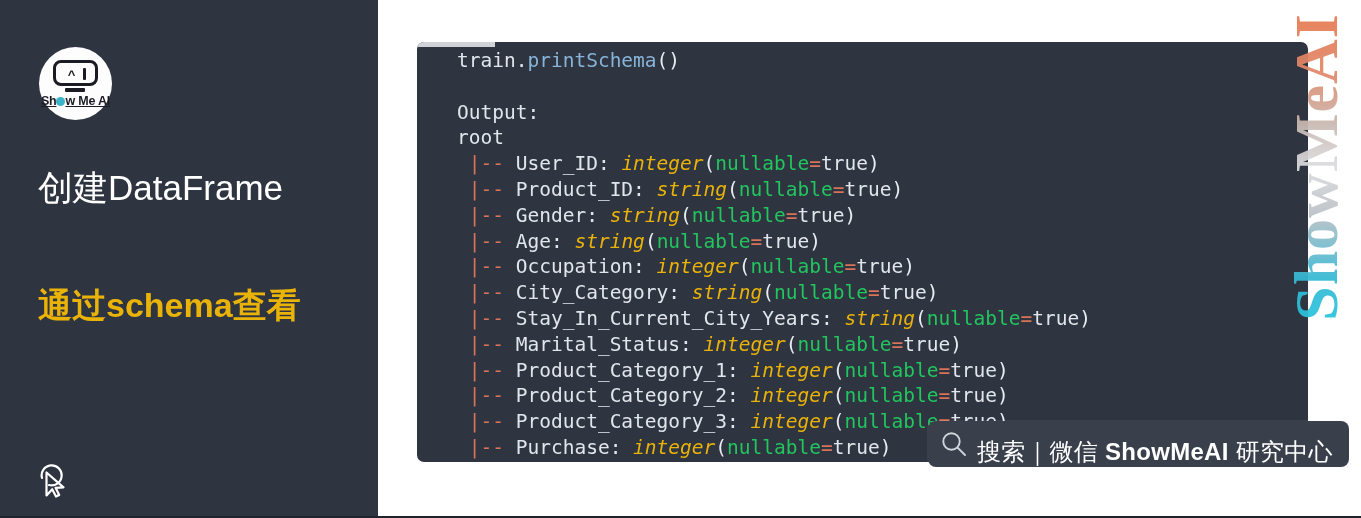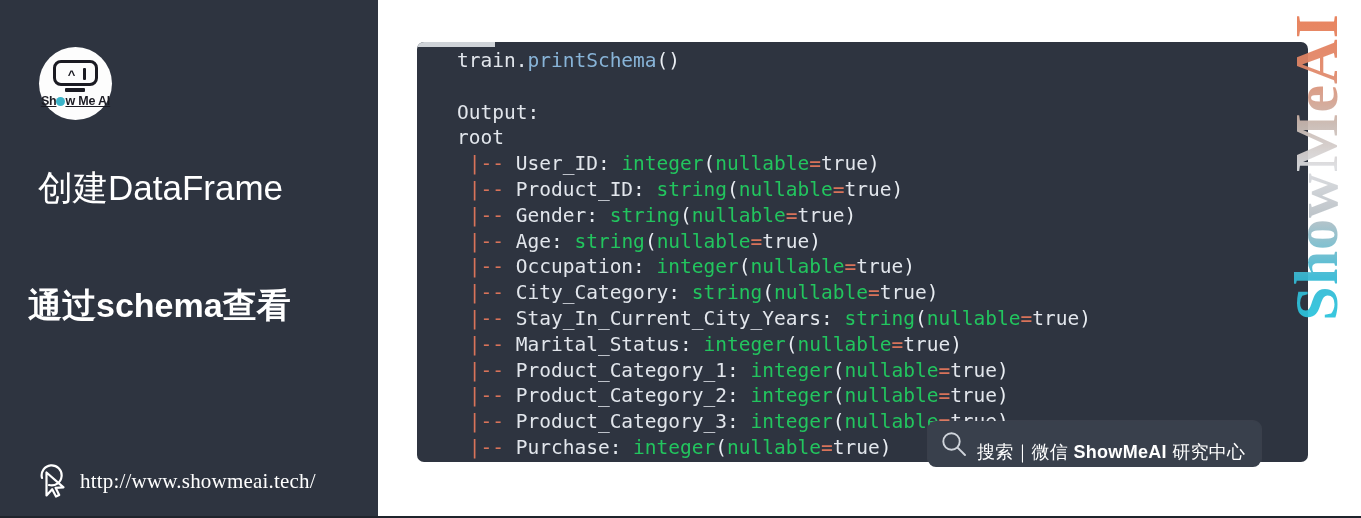--- a/index.html
+++ b/index.html
@@ -95,22 +95,22 @@
     font-size: 35px;
     font-weight: normal;
     letter-spacing: 0px;
     white-space: nowrap;
     font-family: "Liberation Sans", sans-serif;
   }
   #side-title-1 { top: 165px; }
 
   .side-sub {
     position: absolute;
-    left: 28px;
-    color: #ffffff;
+    left: 38px;
+    color: #eab308;
     font-size: 34px;
     font-weight: bold;
     white-space: nowrap;
     font-family: "Liberation Sans", sans-serif;
   }
   #side-sub-1 { top: 283px; }
   #side-sub-2 { top: 365px; }
 
   #url-row {
     position: absolute;
@@ -158,21 +158,21 @@
     top: 6px;
     font-family: "DejaVu Sans Mono", monospace;
     font-size: 19.5px;
     line-height: 25.8px;
     white-space: pre;
     color: #d8dee9;
   }
   .ln { height: 25.8px; }
   .t-plain  { color: #e2e6ec; }
   .t-fn     { color: #88b4d8; }
-  .t-type   { color: #22c55e; }
+  .t-type   { color: #eab308; font-style: italic; }
   .t-attr   { color: #22c55e; }
   .t-bar    { color: #d9735a; }
   .t-dash   { color: #d9735a; }
   .t-paren  { color: #e9edf2; }
 
   
   #vwm {
     position: absolute;
     left: 1281px;
     top: 22px;
@@ -208,21 +208,21 @@
     padding: 0 16px 0 12px;
     display: flex;
     align-items: center;
     gap: 9px;
     background: #39404c;
     border-radius: 8px;
     box-shadow: 0 0 0 1px rgba(255,255,255,0.06);
   }
   #search-wm .label {
     color: #ffffff;
-    font-size: 18px;
+    font-size: 24px;
     font-family: "Liberation Sans", sans-serif;
     white-space: nowrap;
     letter-spacing: 0.3px;
     margin-top: 16px;
   }
   #search-wm .label .bold {
     font-weight: bold;
   }
 
   #bottom-rule {
@@ -250,21 +250,20 @@
 
     <div class="side-title" id="side-title-1">创建DataFrame</div>
 
     <div class="side-sub" id="side-sub-1">通过schema查看</div>
 
     <div id="url-row">
       <svg width="30" height="34" viewBox="0 0 30 34">
         <path d="M4 14 A10 10 0 1 1 11 21" fill="none" stroke="#ffffff" stroke-width="2.2" stroke-linecap="round"></path>
         <path d="M8.5 8.5 L8.5 31.5 L14.2 25.2 L18.0 32.6 L21.2 31.0 L17.6 23.8 L25.5 23.3 Z" fill="none" stroke="#ffffff" stroke-width="2.2" stroke-linejoin="round"></path>
       </svg>
-      <div id="url-text">http://www.showmeai.tech/</div>
     </div>
   </div>
 
   <div id="main">
 
     <div id="code-block">
       <div class="topstrip"></div>
       <div id="code-lines"><div class="ln"><span class="t-plain">train.</span><span class="t-fn">printSchema</span><span class="t-paren">()</span></div><div class="ln">&nbsp;</div><div class="ln"><span class="t-plain">Output:</span></div><div class="ln"><span class="t-plain">root</span></div><div class="ln"><span class="t-bar"> |</span><span class="t-dash">--</span><span class="t-plain"> User_ID: </span><span class="t-type">integer</span><span class="t-paren">(</span><span class="t-attr">nullable</span><span class="t-dash">=</span><span class="t-plain">true</span><span class="t-paren">)</span></div><div class="ln"><span class="t-bar"> |</span><span class="t-dash">--</span><span class="t-plain"> Product_ID: </span><span class="t-type">string</span><span class="t-paren">(</span><span class="t-attr">nullable</span><span class="t-dash">=</span><span class="t-plain">true</span><span class="t-paren">)</span></div><div class="ln"><span class="t-bar"> |</span><span class="t-dash">--</span><span class="t-plain"> Gender: </span><span class="t-type">string</span><span class="t-paren">(</span><span class="t-attr">nullable</span><span class="t-dash">=</span><span class="t-plain">true</span><span class="t-paren">)</span></div><div class="ln"><span class="t-bar"> |</span><span class="t-dash">--</span><span class="t-plain"> Age: </span><span class="t-type">string</span><span class="t-paren">(</span><span class="t-attr">nullable</span><span class="t-dash">=</span><span class="t-plain">true</span><span class="t-paren">)</span></div><div class="ln"><span class="t-bar"> |</span><span class="t-dash">--</span><span class="t-plain"> Occupation: </span><span class="t-type">integer</span><span class="t-paren">(</span><span class="t-attr">nullable</span><span class="t-dash">=</span><span class="t-plain">true</span><span class="t-paren">)</span></div><div class="ln"><span class="t-bar"> |</span><span class="t-dash">--</span><span class="t-plain"> City_Category: </span><span class="t-type">string</span><span class="t-paren">(</span><span class="t-attr">nullable</span><span class="t-dash">=</span><span class="t-plain">true</span><span class="t-paren">)</span></div><div class="ln"><span class="t-bar"> |</span><span class="t-dash">--</span><span class="t-plain"> Stay_In_Current_City_Years: </span><span class="t-type">string</span><span class="t-paren">(</span><span class="t-attr">nullable</span><span class="t-dash">=</span><span class="t-plain">true</span><span class="t-paren">)</span></div><div class="ln"><span class="t-bar"> |</span><span class="t-dash">--</span><span class="t-plain"> Marital_Status: </span><span class="t-type">integer</span><span class="t-paren">(</span><span class="t-attr">nullable</span><span class="t-dash">=</span><span class="t-plain">true</span><span class="t-paren">)</span></div><div class="ln"><span class="t-bar"> |</span><span class="t-dash">--</span><span class="t-plain"> Product_Category_1: </span><span class="t-type">integer</span><span class="t-paren">(</span><span class="t-attr">nullable</span><span class="t-dash">=</span><span class="t-plain">true</span><span class="t-paren">)</span></div><div class="ln"><span class="t-bar"> |</span><span class="t-dash">--</span><span class="t-plain"> Product_Category_2: </span><span class="t-type">integer</span><span class="t-paren">(</span><span class="t-attr">nullable</span><span class="t-dash">=</span><span class="t-plain">true</span><span class="t-paren">)</span></div><div class="ln"><span class="t-bar"> |</span><span class="t-dash">--</span><span class="t-plain"> Product_Category_3: </span><span class="t-type">integer</span><span class="t-paren">(</span><span class="t-attr">nullable</span><span class="t-dash">=</span><span class="t-plain">true</span><span class="t-paren">)</span></div><div class="ln"><span class="t-bar"> |</span><span class="t-dash">--</span><span class="t-plain"> Purchase: </span><span class="t-type">integer</span><span class="t-paren">(</span><span class="t-attr">nullable</span><span class="t-dash">=</span><span class="t-plain">true</span><span class="t-paren">)</span></div></div>
     </div>
 

